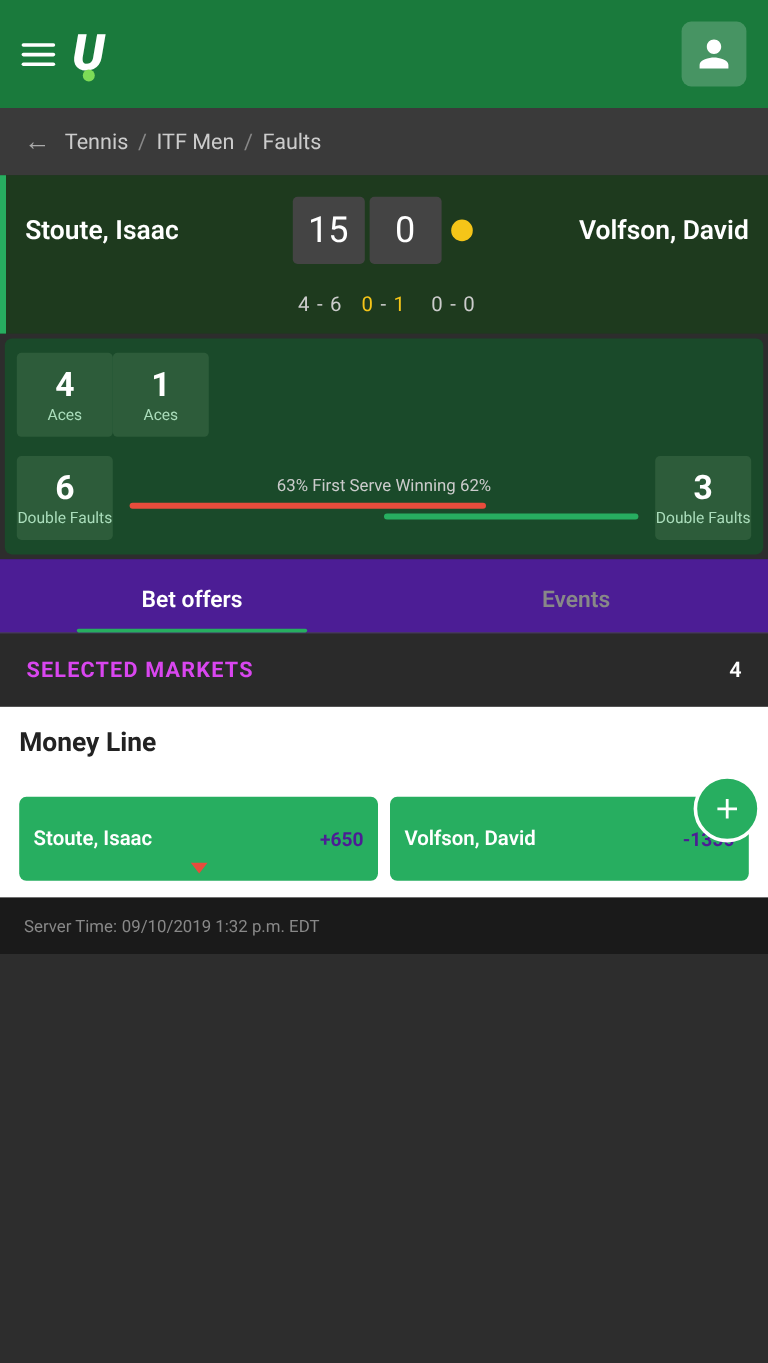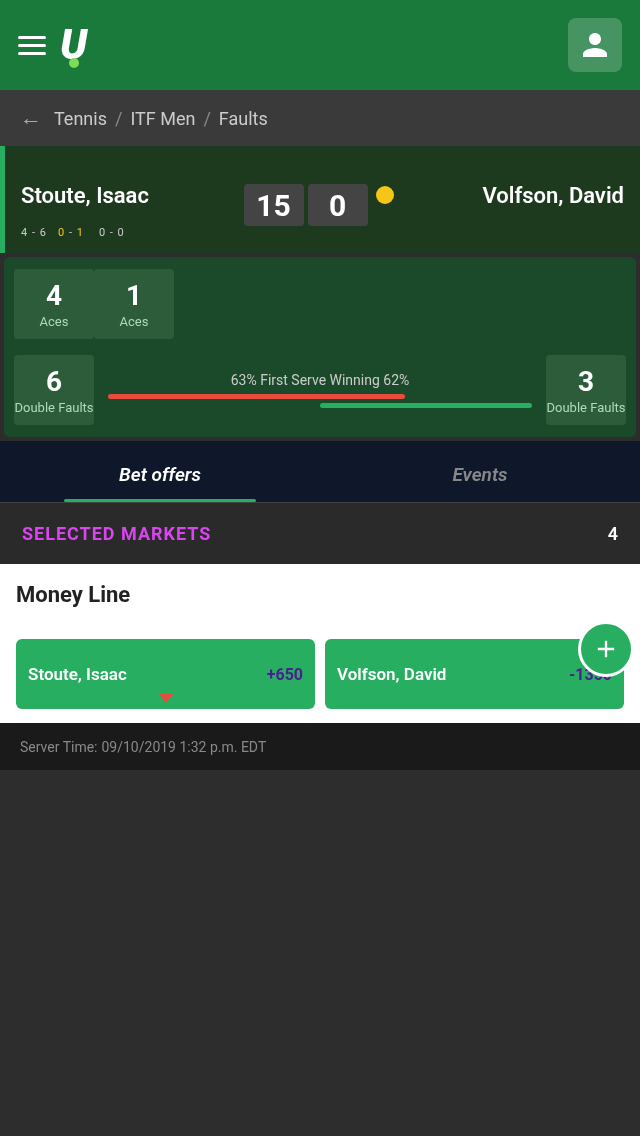--- a/index.html
+++ b/index.html
@@ -122,40 +122,39 @@
     }
     .score-boxes {
       display: flex;
       align-items: center;
       gap: 4px;
     }
     .score-box {
       background: #444;
       border-radius: 4px;
       min-width: 60px;
-      height: 42px;
+      height: 56px;
       display: flex;
       align-items: center;
       justify-content: center;
       font-size: 30px;
-      font-weight: 700;
-      color: #fff;
-      margin-top: 20px;
+      font-weight: 400;
+      color: #fff;
     }
     .serve-dot {
       width: 18px;
       height: 18px;
       background: #f5c518;
       border-radius: 50%;
       margin: 0 8px;
     }
     .set-scores {
-      text-align: left;
-      margin-top: 0;
-      font-size: 11px;
+      text-align: center;
+      margin-top: 24px;
+      font-size: 17px;
       color: #ccc;
       letter-spacing: 1px;
     }
     .set-scores .highlight {
       color: #f5c518;
     }
 
     
     .stats-section {
       background: #1a4a2a;
@@ -218,25 +217,24 @@
     .bar-green {
       height: 5px;
       background: #27ae60;
       border-radius: 3px;
       width: 55%;
       align-self: flex-end;
     }
 
     
     .tabs-section {
-      background: #0f172a;
+      background: #4c1d95;
       display: flex;
       border-bottom: 1px solid #444;
       margin-top: 4px;
-      font-style: italic;
     }
     .tab {
       flex: 1;
       text-align: center;
       padding: 22px 10px 16px;
       font-size: 19px;
       font-weight: 600;
       color: #888;
       cursor: pointer;
       position: relative;

